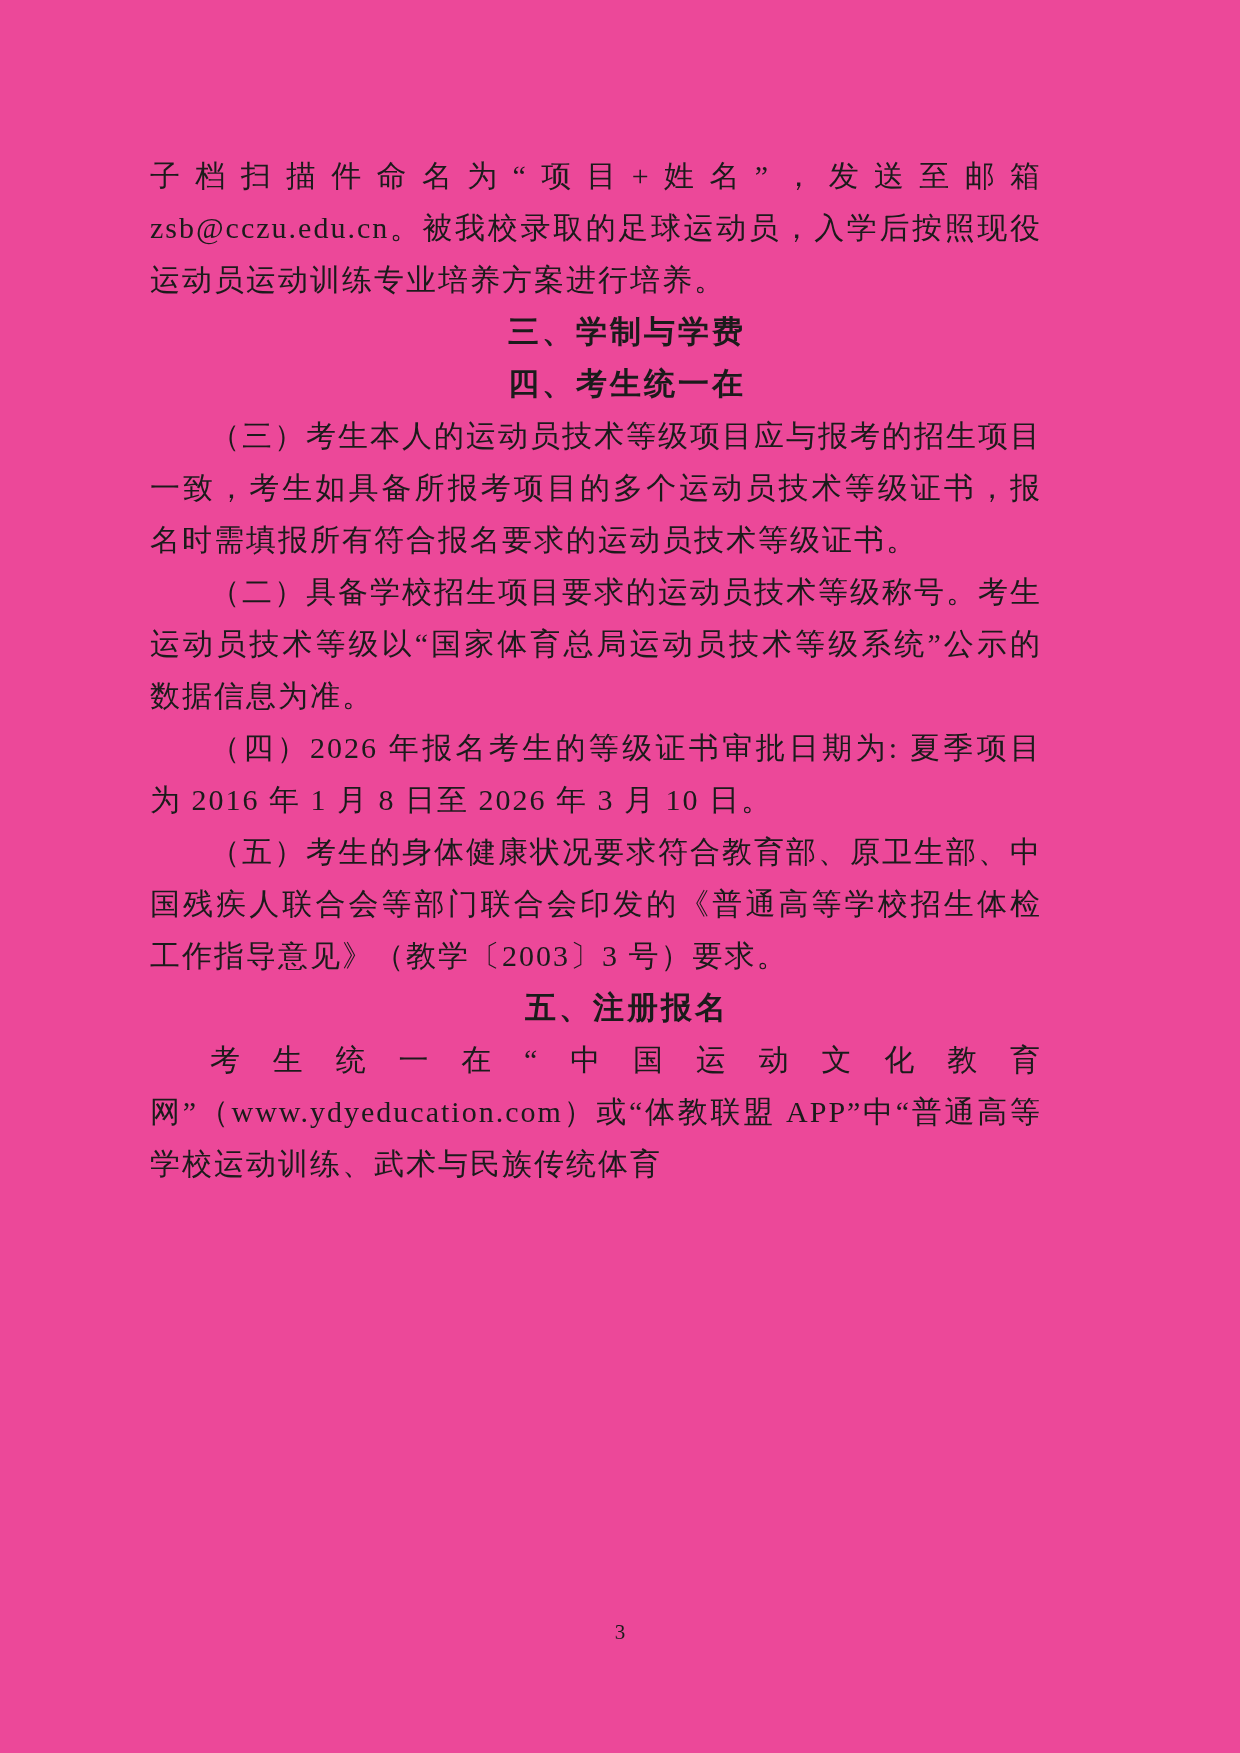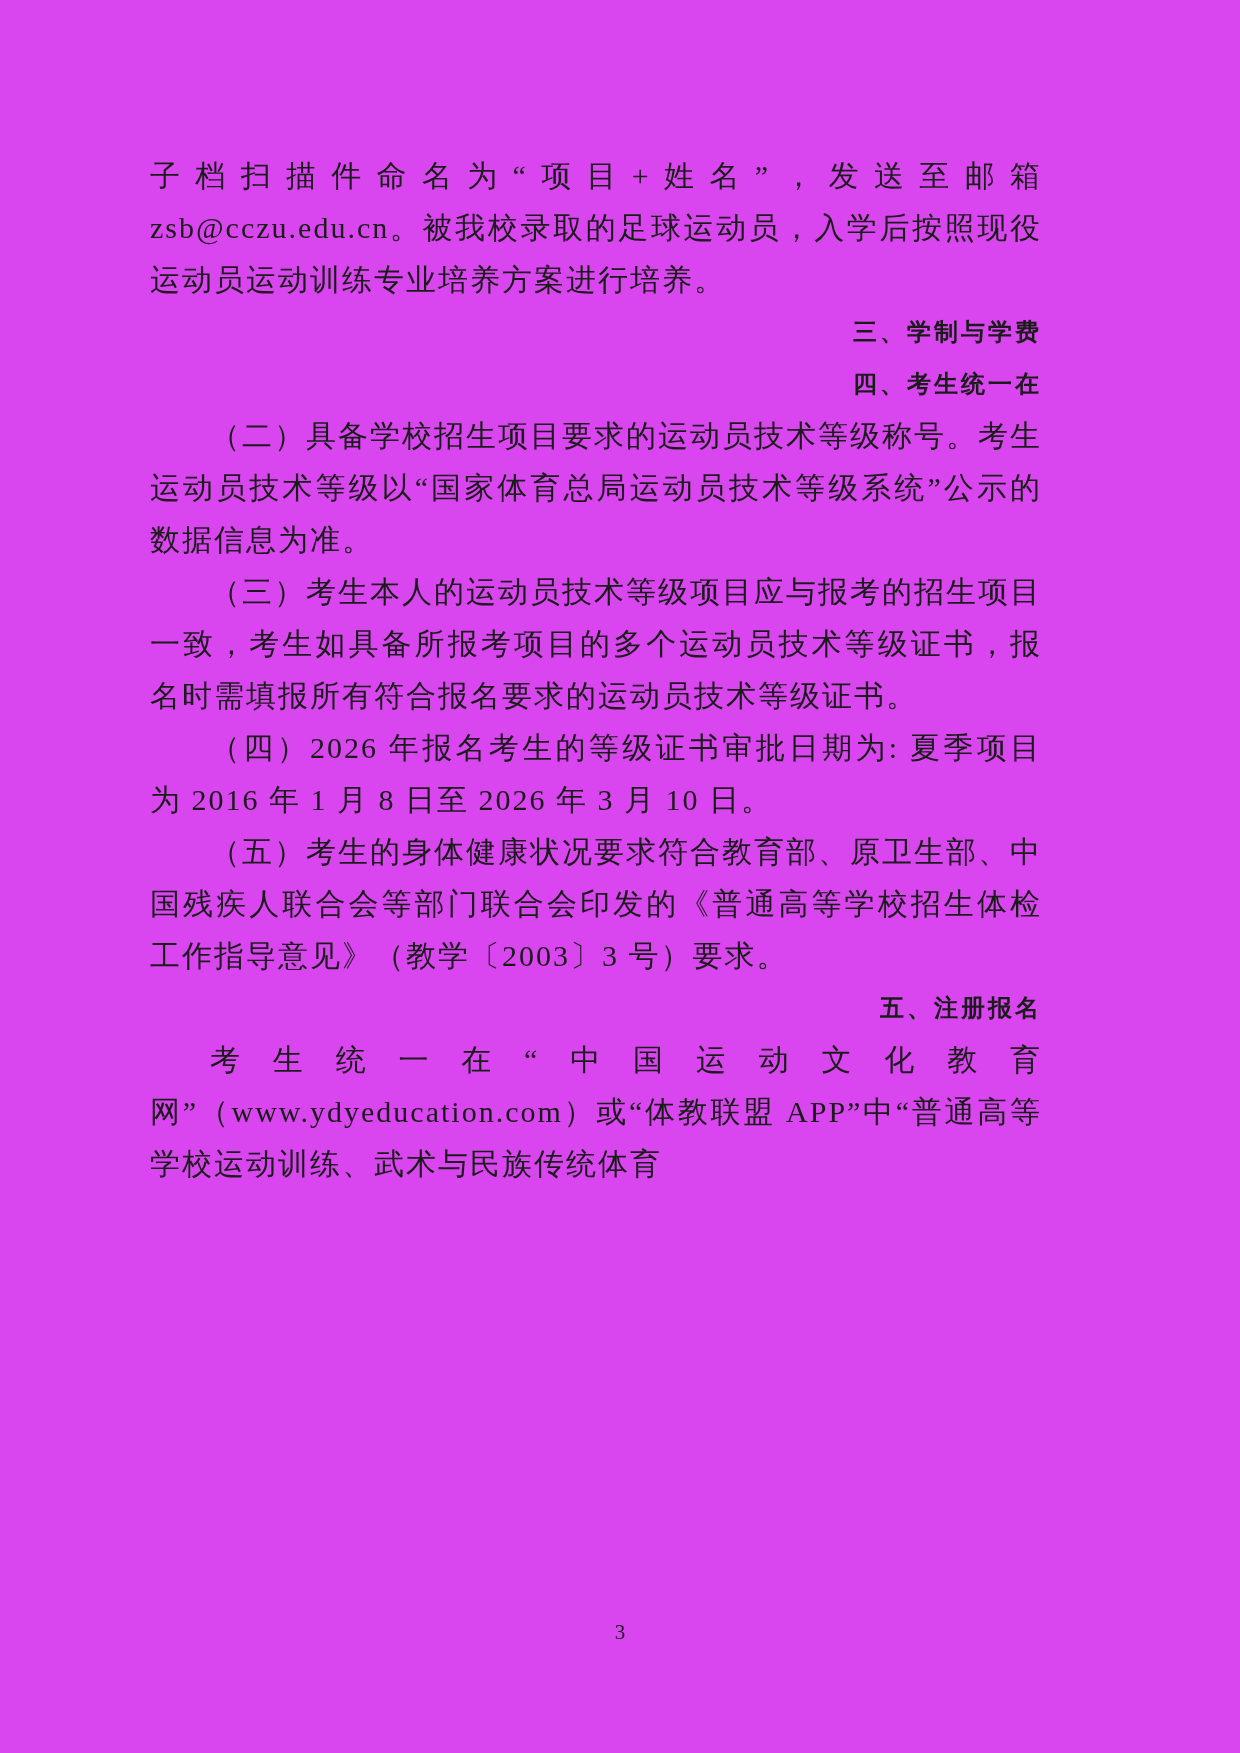--- a/index.html
+++ b/index.html
@@ -5,21 +5,21 @@
   html, body {
     margin: 0;
     padding: 0;
     background: #9e9e9e;
   }
   .page {
     position: relative;
     width: 1240px;
     height: 1753px;
     margin: 0 auto;
-    background: #d946ef;
+    background: #ec4899;
     color: #1b1b1b;
     font-family: "Liberation Serif", "DejaVu Serif", serif;
     overflow: hidden;
   }
   .content {
     position: absolute;
     left: 150px;
     top: 150px;
     width: 892px;
     font-size: 30px;
@@ -33,24 +33,24 @@
     letter-spacing: 2px;
   }
   .para.noindent {
     text-indent: 0;
   }
   .heading {
     margin: 0;
     text-indent: 2em;
     font-family: "Liberation Sans", "DejaVu Sans", sans-serif;
     font-weight: 700;
-    font-size: 24px;
+    font-size: 31px;
     line-height: 52px;
     letter-spacing: 3px;
-    text-align: right;
+    text-align: center;
   }
   .page-number {
     position: absolute;
     left: 0;
     top: 1618px;
     width: 100%;
     text-align: center;
     font-size: 21px;
     line-height: 28px;
     letter-spacing: 0;
@@ -63,23 +63,23 @@
   <div class="content">
 
     <p class="para noindent">子档扫描件命名为“项目+姓名”，发送至邮箱 zsb@cczu.edu.cn。被我校录取的足球运动员，入学后按照现役运动员运动训练专业培养方案进行培养。</p>
 
     <h2 class="heading">三、学制与学费</h2>
 
 
     <h2 class="heading">四、考生统一在</h2>
 
 
+    <p class="para">（三）考生本人的运动员技术等级项目应与报考的招生项目一致，考生如具备所报考项目的多个运动员技术等级证书，报名时需填报所有符合报名要求的运动员技术等级证书。</p>
+
     <p class="para">（二）具备学校招生项目要求的运动员技术等级称号。考生运动员技术等级以“国家体育总局运动员技术等级系统”公示的数据信息为准。</p>
-
-    <p class="para">（三）考生本人的运动员技术等级项目应与报考的招生项目一致，考生如具备所报考项目的多个运动员技术等级证书，报名时需填报所有符合报名要求的运动员技术等级证书。</p>
 
     <p class="para">（四）2026 年报名考生的等级证书审批日期为: 夏季项目为 2016 年 1 月 8 日至 2026 年 3 月 10 日。</p>
 
     <p class="para">（五）考生的身体健康状况要求符合教育部、原卫生部、中国残疾人联合会等部门联合会印发的《普通高等学校招生体检工作指导意见》（教学〔2003〕3 号）要求。</p>
 
 
     <h2 class="heading">五、注册报名</h2>
 
     <p class="para">考生统一在“中国运动文化教育网”（www.ydyeducation.com）或“体教联盟 APP”中“普通高等学校运动训练、武术与民族传统体育</p>
 

